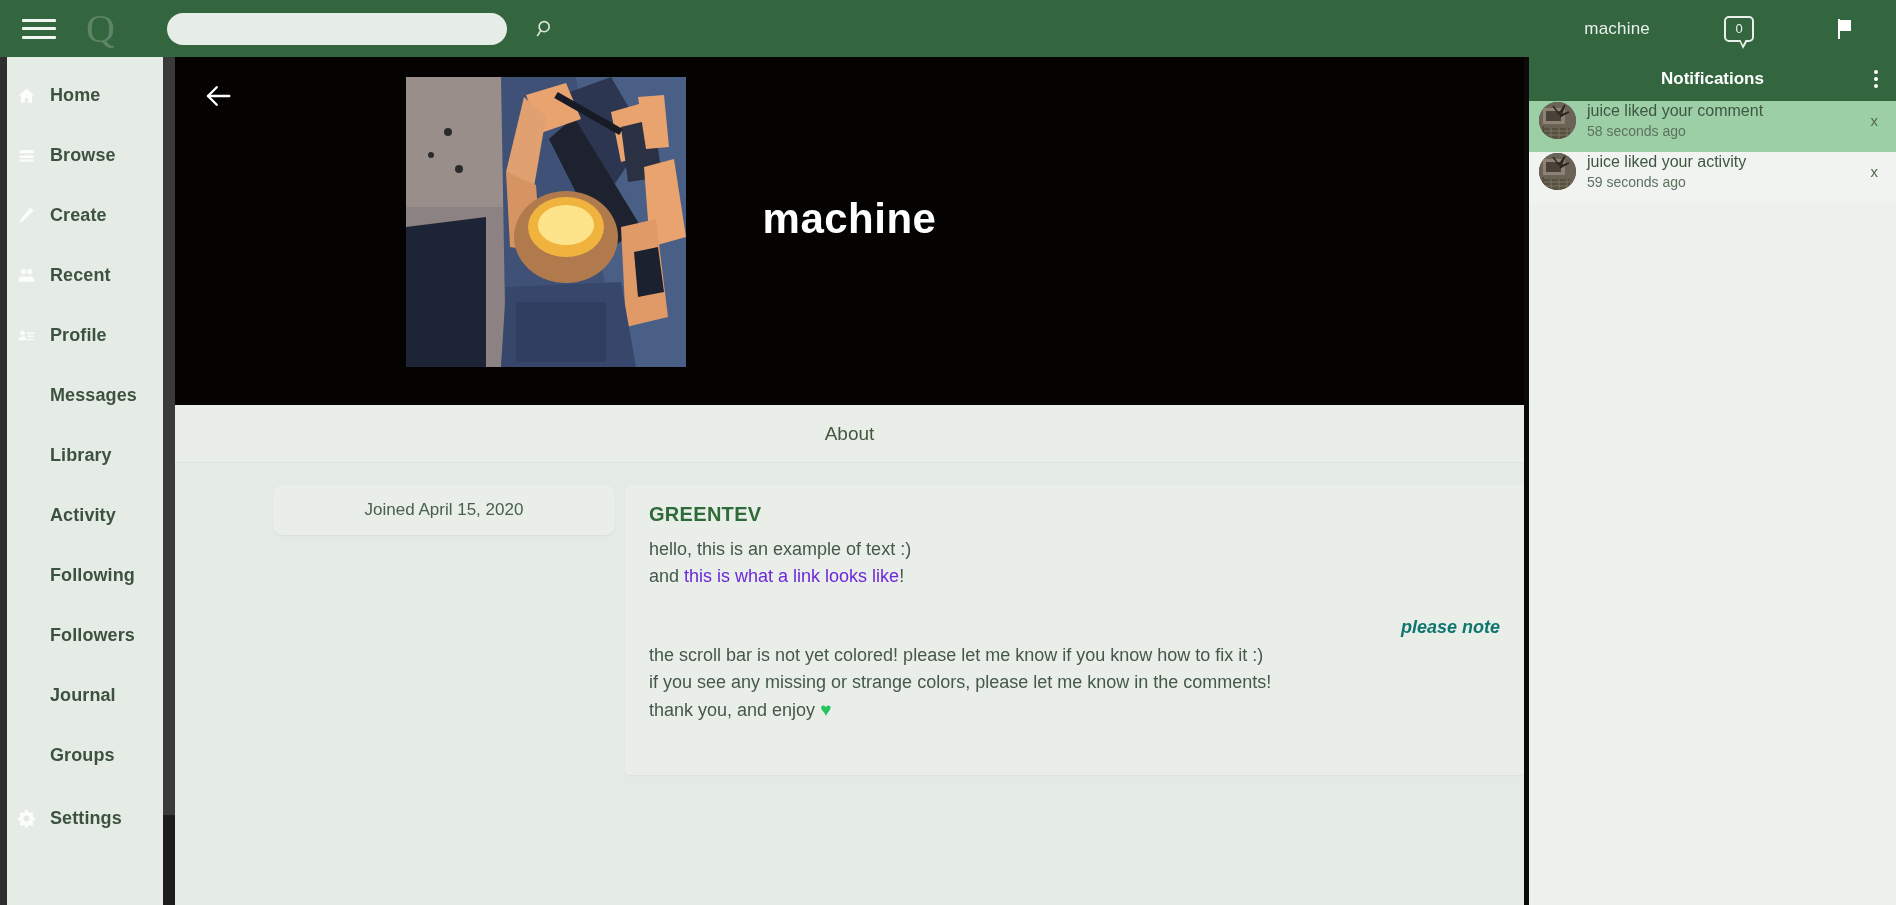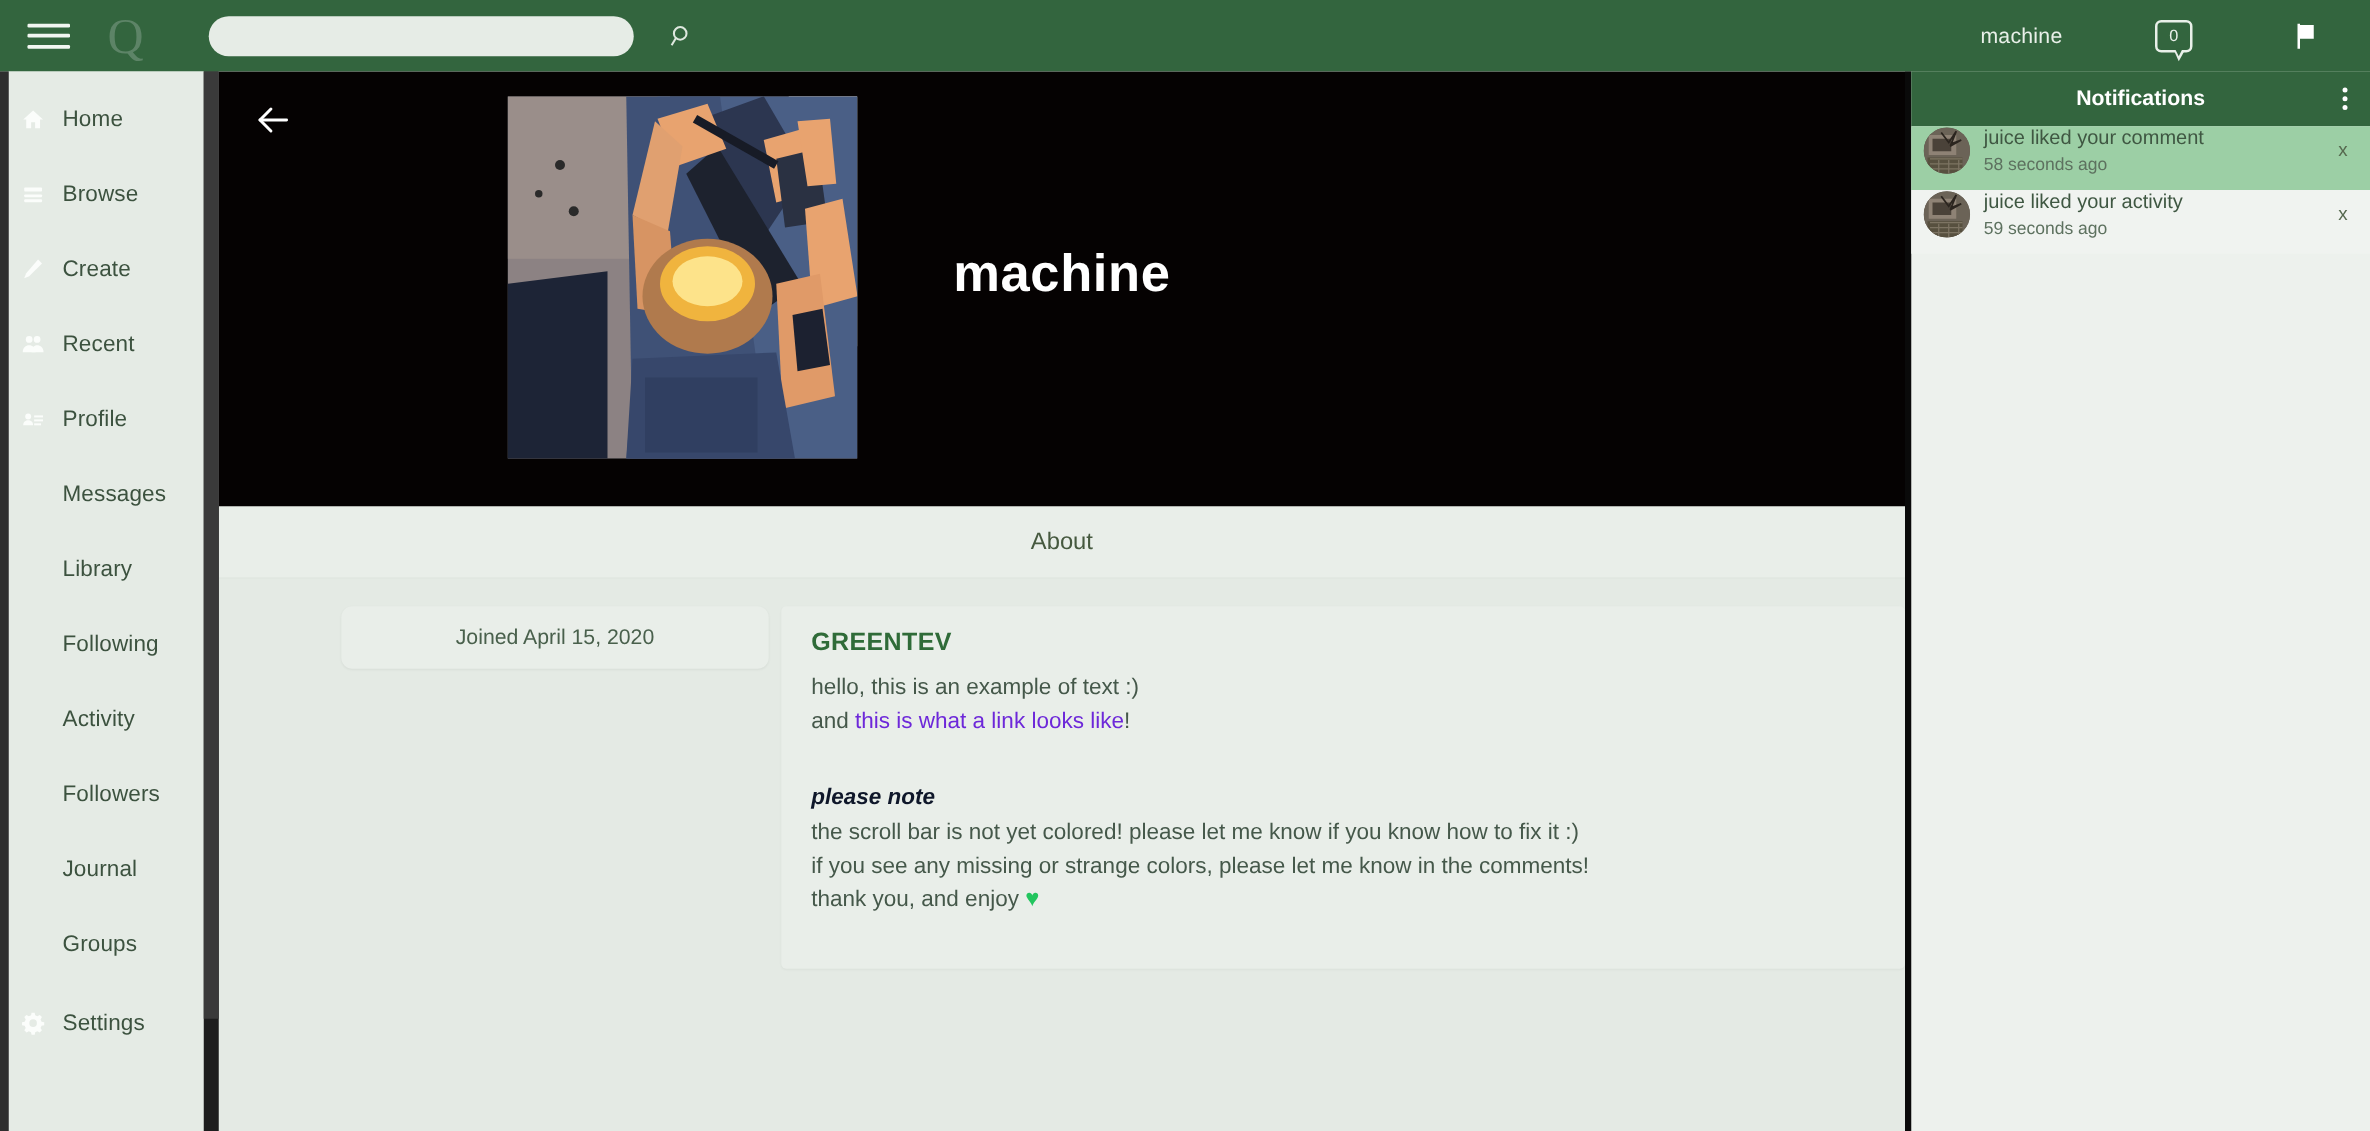--- a/index.html
+++ b/index.html
@@ -99,21 +99,21 @@
   .sb-item {
     height: 60px; display: flex; align-items: center;
     padding-left: 12px; cursor: pointer; position: relative;
   }
   .sb-icon {
     width: 28px; min-width: 28px; display: flex; align-items: center;
     justify-content: center; margin-right: 10px;
   }
   .sb-icon svg { width: 19px; height: 19px; fill: #fbfdfb; }
   .sb-icon.blank { visibility: hidden; }
-  .sb-label { font-size: 18px; color: #3c523f; letter-spacing: .1px; }
+  .sb-label { font-size: 18px; color: #3c523f; letter-spacing: .1px; font-weight: bold; }
   .sb-settings { height: 66px; display: flex; align-items: center; padding-left: 12px; cursor: pointer; }
 
   
   .content-scrollbar {
     position: absolute; left: 163px; top: 57px; width: 12px; bottom: 0;
     background: #1d1d1d; z-index: 31;
   }
   .content-scrollbar .thumb {
     position: absolute; left: 0; top: 0; width: 12px; height: 758px;
     background: #3a3a3a;
@@ -173,22 +173,22 @@
     padding: 18px 24px 26px 24px; min-height: 290px;
     box-shadow: 0 1px 2px rgba(0,0,0,.04);
   }
   .about-card h3 {
     font-size: 20px; color: #2f6b38; font-weight: bold;
     margin-bottom: 10px; letter-spacing: .3px;
   }
   .about-card p { font-size: 18px; color: #45584a; line-height: 1.52; }
   .about-card a { color: #6d28d9; text-decoration: none; cursor: pointer; }
   .about-note-title {
-    font-size: 18px; color: #0f172a; font-weight: bold; font-style: italic;
-    margin-top: 36px; margin-bottom: 4px;
+    font-size: 18px; color: #0f766e; font-weight: bold; font-style: italic;
+    margin-top: 26px; margin-bottom: 4px; text-align: right;
   }
   .heart { color: #22c55e; font-size: 19px; }
 
   
   .notif {
     position: absolute; right: 0; top: 57px; width: 372px; bottom: 0;
     background: #edf1ed; z-index: 35;
     border-left: 5px solid #0a0a0a;
   }
   .notif-head {
@@ -319,25 +319,25 @@
       <div class="sb-item">
         <span class="sb-icon blank"></span>
         <span class="sb-label">Messages</span>
       </div>
       <div class="sb-item">
         <span class="sb-icon blank"></span>
         <span class="sb-label">Library</span>
       </div>
       <div class="sb-item">
         <span class="sb-icon blank"></span>
+        <span class="sb-label">Activity</span>
+      </div>
+      <div class="sb-item">
+        <span class="sb-icon blank"></span>
         <span class="sb-label">Following</span>
-      </div>
-      <div class="sb-item">
-        <span class="sb-icon blank"></span>
-        <span class="sb-label">Activity</span>
       </div>
       <div class="sb-item">
         <span class="sb-icon blank"></span>
         <span class="sb-label">Followers</span>
       </div>
       <div class="sb-item">
         <span class="sb-icon blank"></span>
         <span class="sb-label">Journal</span>
       </div>
       <div class="sb-item">

